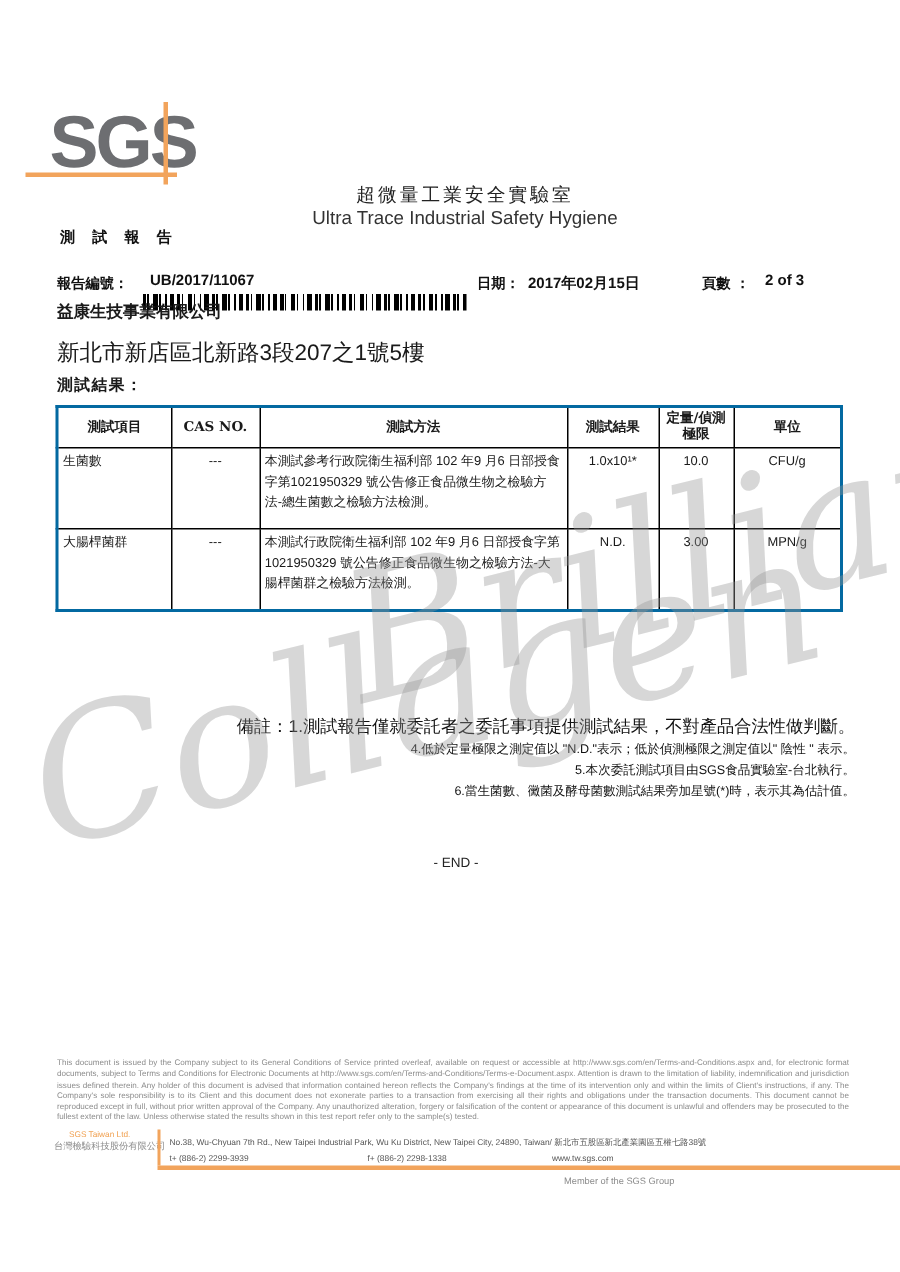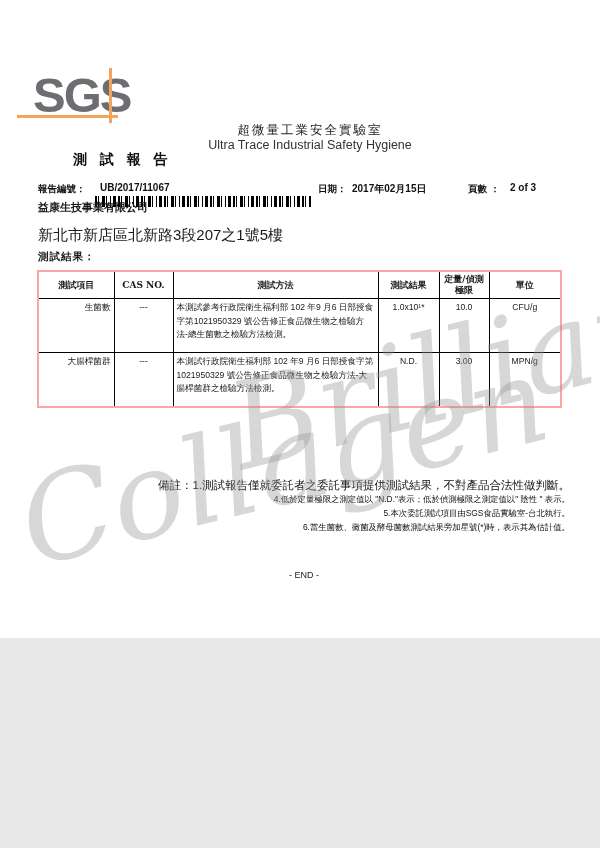--- a/index.html
+++ b/index.html
@@ -1,34 +1,34 @@
 <!DOCTYPE html>
 <html><head>
 <meta charset="utf-8">
 <style>
   html,body{margin:0;padding:0;background:#e8e8e8;}
   .page{
-    position:relative;width:600px;height:638px;background:#ffffff;
+    position:relative;width:600px;height:848px;background:#ffffff;
     margin:0 auto;overflow:hidden;
     font-family:"Liberation Sans",sans-serif;color:#1a1a1a;
   }
   .abs{position:absolute;}
   
   .logo-text{
     left:33px;top:72px;font-family:"Liberation Sans",sans-serif;
     font-weight:bold;font-size:49px;line-height:46px;color:#6d6e71;letter-spacing:-2px;
   }
   .logo-vline{left:109px;top:68px;width:3px;height:55px;background:#f2a45c;}
   .logo-hline{left:17px;top:115px;width:101px;height:3px;background:#f2a45c;}
   
   .lab-zh{left:150px;top:122px;width:320px;text-align:center;
     font-family:"DejaVu Serif","Liberation Serif",serif;font-size:12.5px;letter-spacing:2px;color:#222;}
   .lab-en{left:150px;top:138px;width:320px;text-align:center;font-size:12.5px;color:#333;}
-  .report-title{left:73px;top:151px;font-family:"DejaVu Serif","Liberation Serif",serif;
-    font-weight:bold;font-size:14px;letter-spacing:4px;color:#111;}
+  .report-title{left:40px;top:151px;font-family:"DejaVu Serif","Liberation Serif",serif;
+    font-weight:bold;font-size:10px;letter-spacing:4px;color:#111;}
   
   .info{font-size:9.5px;font-weight:bold;color:#111;}
   .lbl-serif{font-family:"DejaVu Serif","Liberation Serif",serif;}
   .report-no-label{left:38px;top:183px;}
   .report-no{left:100px;top:182px;font-size:10px;}
   .date-label{left:318px;top:183px;}
   .date-value{left:352px;top:182px;font-size:10px;}
   .pages-label{left:468px;top:183px;}
   .pages-value{left:510px;top:182px;font-size:10px;}
   
@@ -37,26 +37,26 @@
       #000 0 2px,#fff 2px 3px,#000 3px 4px,#fff 4px 7px,
       #000 7px 10px,#fff 10px 11px,#000 11px 12px,#fff 12px 15px,
       #000 15px 16px,#fff 16px 18px,#000 18px 21px,#fff 21px 23px);}
   .client-name{left:38px;top:200px;font-size:11px;font-weight:bold;}
   .client-addr{left:38px;top:226px;font-size:15px;}
   .results-heading{left:38px;top:250px;font-family:"DejaVu Serif","Liberation Serif",serif;
     font-weight:bold;font-size:10.5px;letter-spacing:1px;}
   
   .tbl-wrap{left:37px;top:270px;}
   table.results{border-collapse:collapse;table-layout:fixed;width:523px;
-    border:2px solid #fca5a5;font-size:8.6px;}
+    border:2px solid #0369a1;font-size:8.6px;}
   table.results th{
     border:1px solid #000;font-family:"DejaVu Serif","Liberation Serif",serif;
     font-weight:bold;font-size:9px;padding:2px 1px;height:22px;text-align:center;vertical-align:middle;line-height:11px;}
   table.results td{border:1px solid #000;padding:2px 3px;vertical-align:top;line-height:13.5px;}
-  td.c-item{text-align:right;}
+  td.c-item{text-align:left;}
   td.c-cas{text-align:center;}
   td.c-method{text-align:left;}
   td.c-result,td.c-limit,td.c-unit{text-align:center;margin-top:32px;}
   
   .notes{left:38px;top:477px;width:532px;font-family:Liberation Sans, sans-serif;color:#111;text-align:right;}
   .notes-first{font-size:11.5px;line-height:16px;}
   .notes-item{margin-left:33px;font-size:8.4px;line-height:13.8px;}
   .end-mark{left:38px;top:570px;width:532px;text-align:center;font-size:9px;color:#222;}
   
   .wm{position:absolute;font-family:"DejaVu Serif","Liberation Serif",serif;

